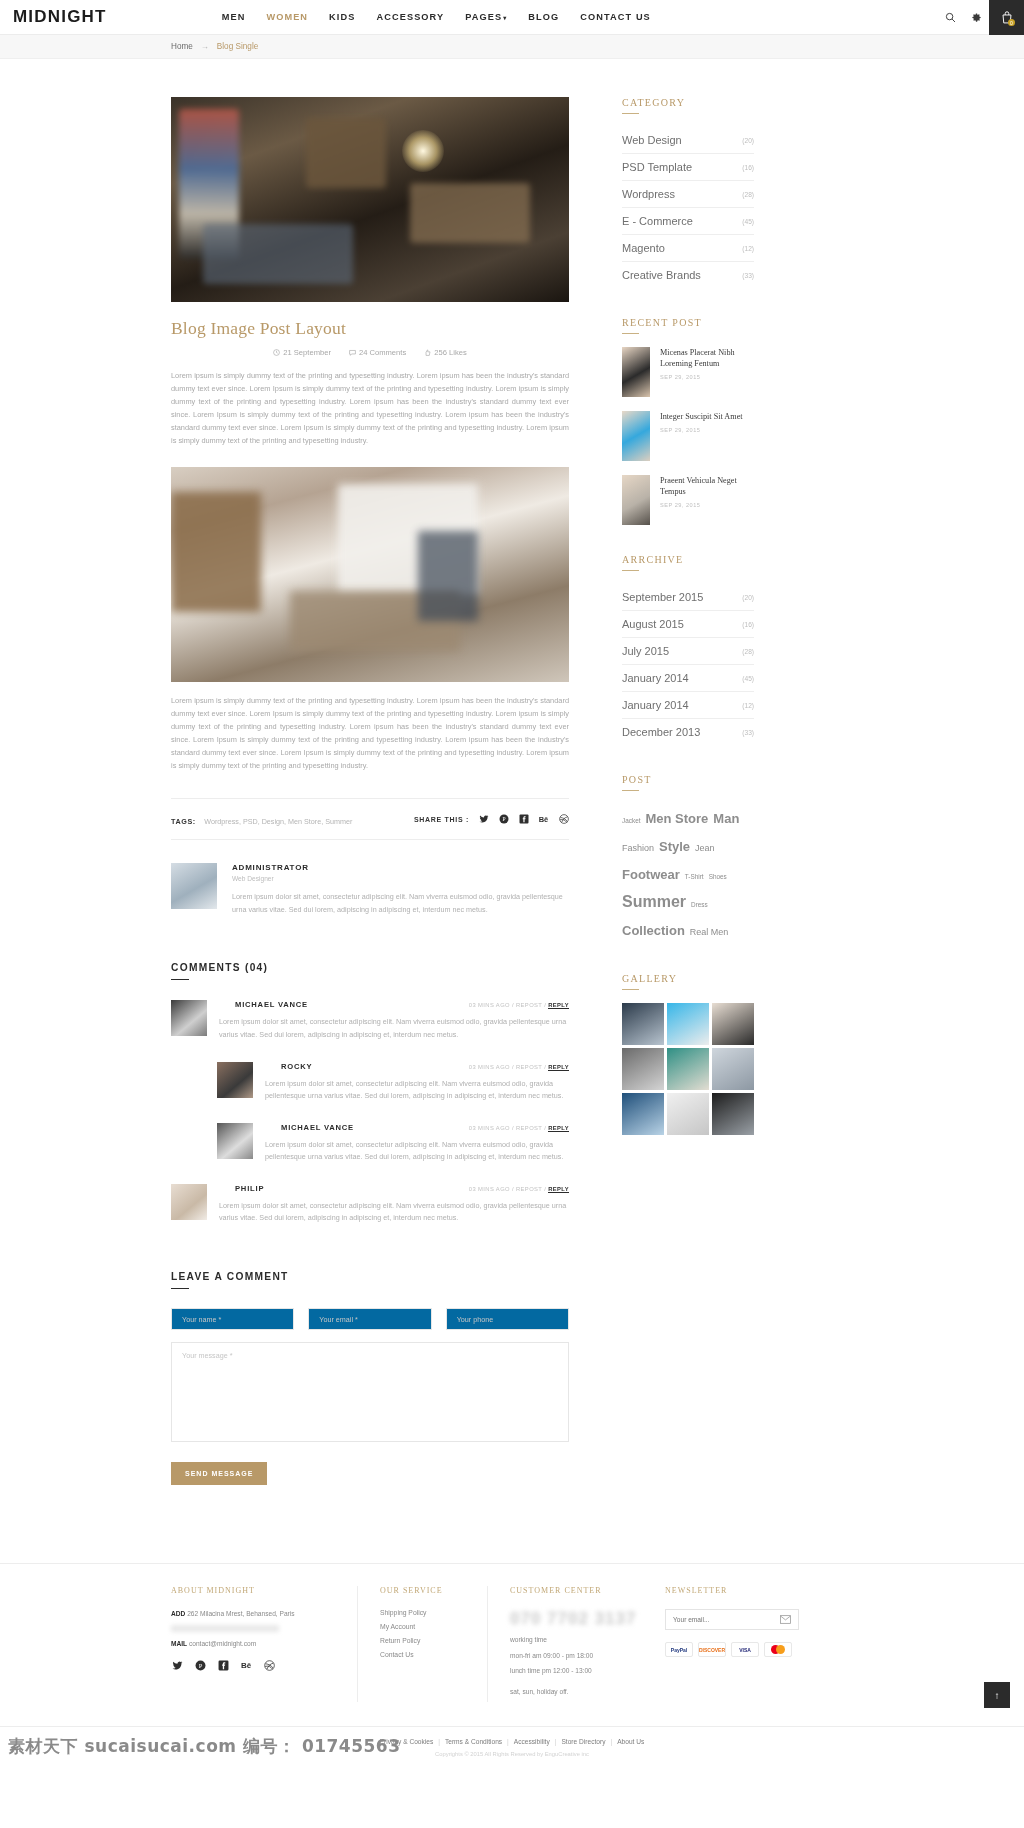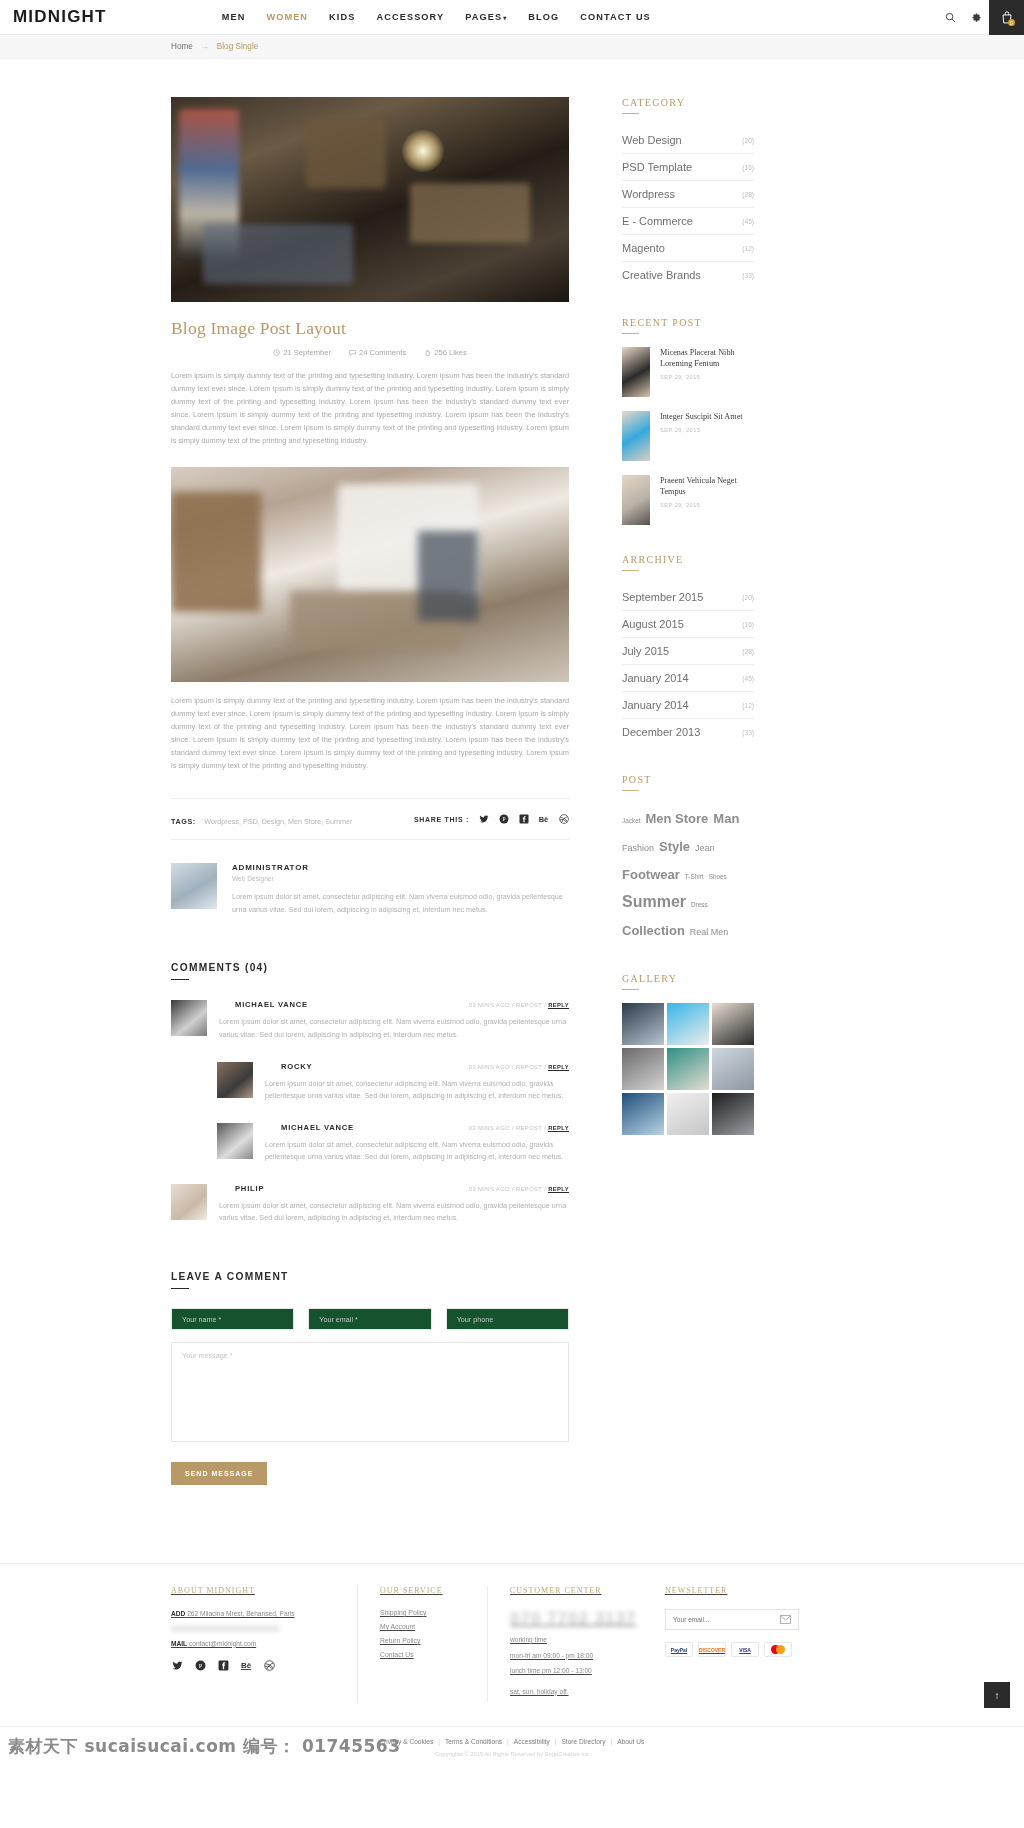--- a/index.html
+++ b/index.html
@@ -173,21 +173,21 @@
   .cmtbody { flex: 1; }
   .cmttop { display: flex; align-items: baseline; justify-content: space-between; }
   .cname { font-size: 7.6px; font-weight: bold; letter-spacing: .8px; color: #2b2b2b; margin-left: 16px; }
   .cmeta { font-size: 5.8px; color: #c2c2c2; letter-spacing: .4px; }
   .cmeta b { color: #2b2b2b; border-bottom: 1px solid #2b2b2b; font-weight: bold; cursor: pointer; }
   .ctext { font-size: 7.2px; color: #b0b0b0; line-height: 1.75; margin-top: 7px; }
 
   
   .formrow { display: flex; gap: 14px; margin-top: 19px; }
   .finput {
-    flex: 1; height: 22px; border: 1px solid #e6e6e6; background: #14532d;
+    flex: 1; height: 22px; border: 1px solid #e6e6e6; background: #0369a1;
     font-size: 7.2px; color: #bdbdbd; padding: 0 10px;
     font-family: "Liberation Sans", sans-serif;
   }
   .ftextarea {
     width: 100%; height: 100px; margin-top: 12px;
     border: 1px solid #e6e6e6; background: #fff;
     font-size: 7.2px; color: #bdbdbd; padding: 8px 10px;
     font-family: "Liberation Sans", sans-serif; resize: none;
   }
   .finput::placeholder, .ftextarea::placeholder { color: #c6c6c6; }
@@ -224,21 +224,21 @@
   .t-s  { font-size: 13px; font-weight: 600; }
   .t-m  { font-size: 9px; }
   .t-l  { font-size: 16px; font-weight: 700; color:#5a5a5a; }
   .t-xl { font-size: 13px; font-weight: bold; color: #2b2b2b; }
 
   .gal { display: grid; grid-template-columns: repeat(3,1fr); gap: 3px; }
   .galcell { width: 100%; padding-top: 100%; position: relative; filter: blur(.5px); }
 
   
   .footwrap { margin-top: 78px; border-top: 1px solid #ededed; padding-top: 22px; }
-  .footcols { display: flex; margin-left: 171px; width: 682px; text-decoration: underline; }
+  .footcols { display: flex; margin-left: 171px; width: 682px; }
   .fcol { padding-right: 16px; }
   .fcol.c1 { width: 186px; }
   .fcol.c2 { width: 168px; border-left: 1px solid #ededed; padding-left: 22px; }
   .fcol.c3 { width: 130px; border-left: 1px solid #ededed; padding-left: 22px; }
   .fcol.c4 { width: 160px; padding-left: 10px; }
   .ftitle {
     font-family: "Liberation Serif", serif; font-size: 8px;
     letter-spacing: 1px; color: #c2a877; margin-bottom: 14px;
   }
   .frow { font-size: 6.6px; color: #8a8a8a; margin-bottom: 5px; line-height: 1.6; }

